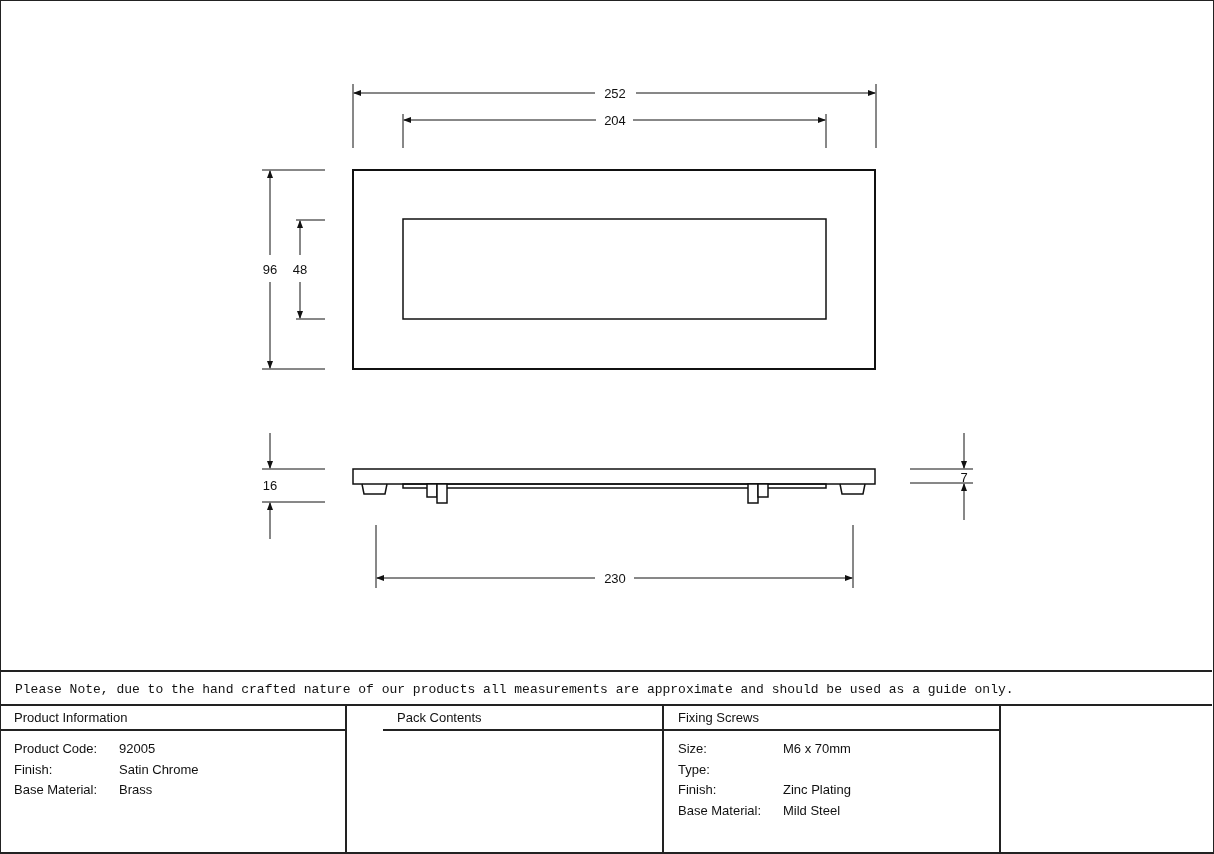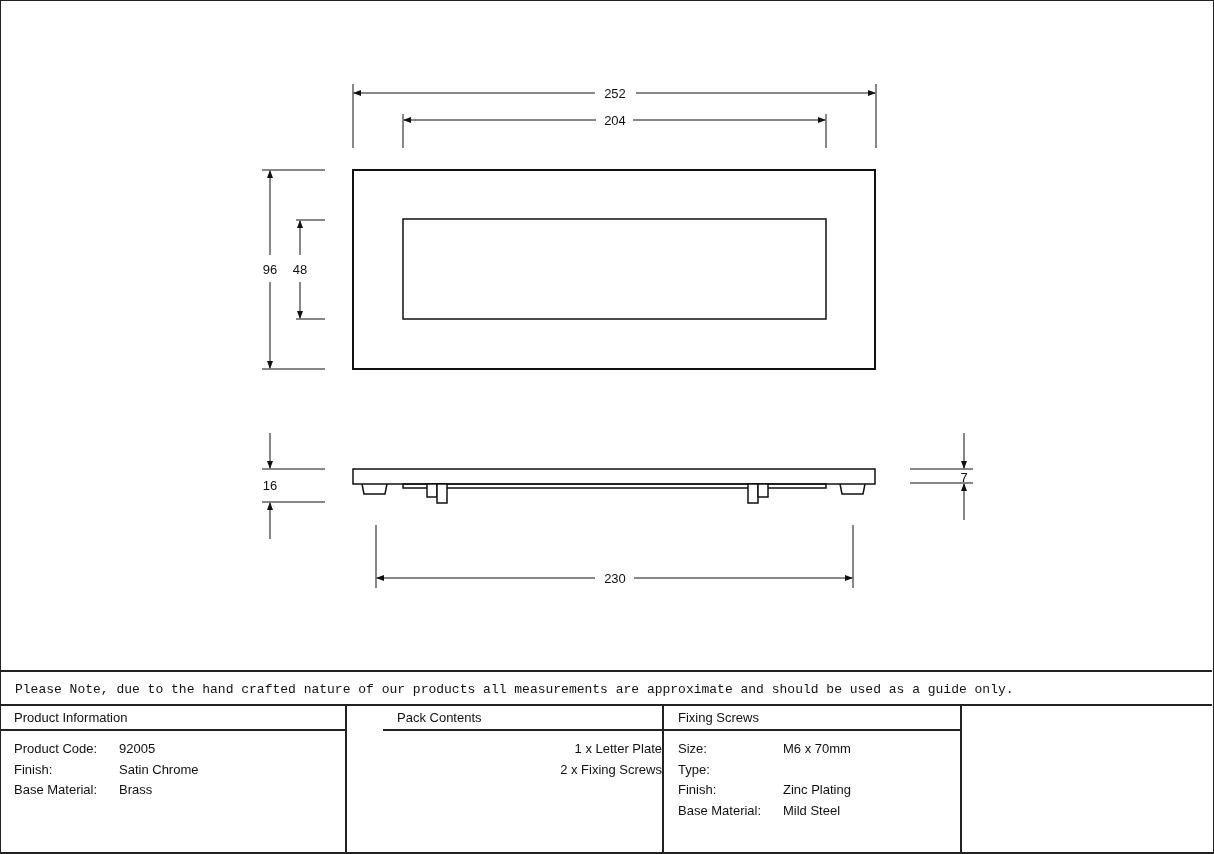--- a/index.html
+++ b/index.html
@@ -118,27 +118,23 @@
         </div>
       <div class="row">
           <span class="lbl">Base Material:</span>
           <span class="val" style="left:105px">Brass</span>
         </div>
     </div>
   </div>
 
   <div class="col" style="left:347px;width:317px;padding-left:36px;">
     <div class="col-head">Pack Contents</div>
-    <div class="rows">
-      <div class="row">1 x Letter Plate</div>
-      <div class="row">2 x Fixing Screws</div>
-    </div>
   </div>
 
-  <div class="col" style="left:664px;width:298px;">
+  <div class="col" style="left:664px;width:337px;">
     <div class="col-head">Fixing Screws</div>
     <div class="rows">
       <div class="row">
           <span class="lbl">Size:</span>
           <span class="val" style="left:105px">M6 x 70mm</span>
         </div>
       <div class="row">
           <span class="lbl">Type:</span>
         </div>
       <div class="row">

